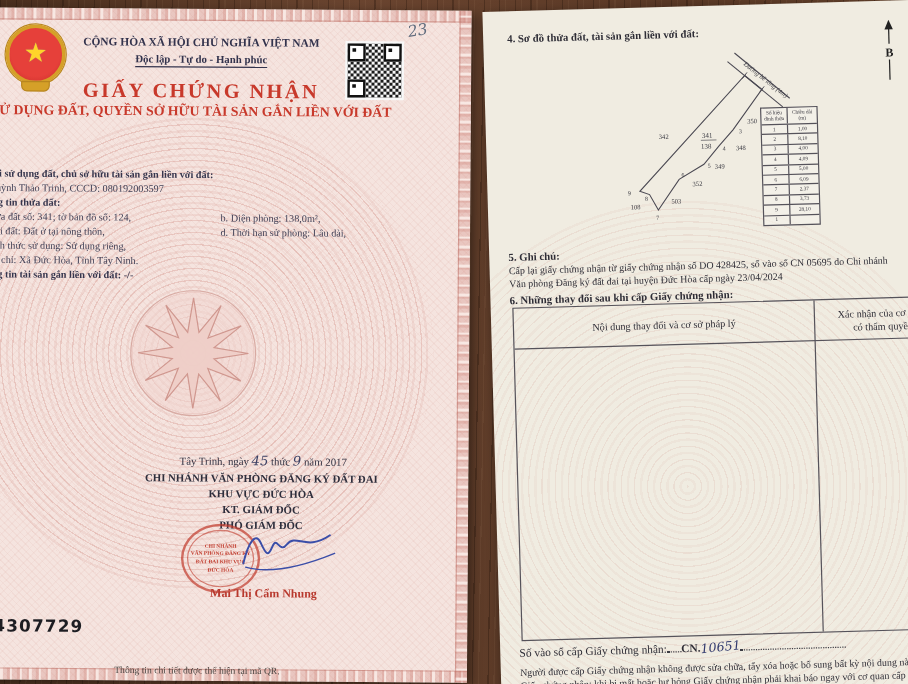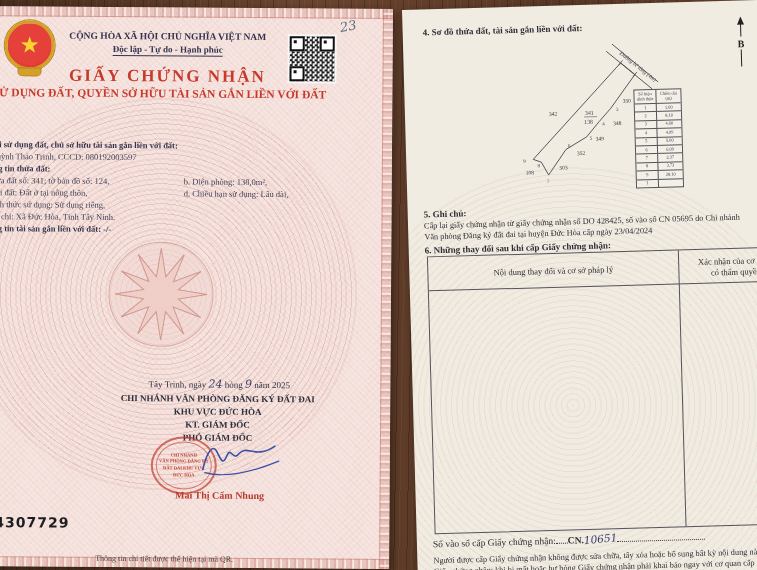--- a/index.html
+++ b/index.html
@@ -114,31 +114,31 @@
 
     <div class="p1-center title">GIẤY CHỨNG NHẬN</div>
     <div class="p1-center subtitle">QUYỀN SỬ DỤNG ĐẤT, QUYỀN SỞ HỮU TÀI SẢN GẮN LIỀN VỚI ĐẤT</div>
 
     <div class="bline" style="top:133px"><b>Người sử dụng đất, chủ sở hữu tài sản gắn liền với đất:</b></div>
     <div class="bline" style="top:145px">Bà Huỳnh Thảo Trinh, CCCD: 080192003597</div>
     <div class="bline" style="top:157px"><b>Thông tin thửa đất:</b></div>
     <div class="bline" style="top:169px">a. Thửa đất số: 341; tờ bản đồ số: 124,</div>
     <div class="bcol2" style="top:169px">b. Diện phòng: 138,0m²,</div>
     <div class="bline" style="top:181px">c. Loại đất: Đất ở tại nông thôn,</div>
-    <div class="bcol2" style="top:181px">d. Chiều hạn sử dụng: Lâu dài,</div>
+    <div class="bcol2" style="top:181px">d. Thời hạn sử phòng: Lâu dài,</div>
     <div class="bline" style="top:193px">đ. Hình thức sử dụng: Sử dụng riêng,</div>
     <div class="bline" style="top:205px">e. Địa chỉ: Xã Đức Hòa, Tỉnh Tây Ninh.</div>
     <div class="bline" style="top:217px"><b>Thông tin tài sản gắn liền với đất: -/-</b></div>
 
     <div class="p1-center dateline">
       <span>Tây Trinh, ngày</span>
-      <span class="hw">24</span>
-      <span>hỏng</span>
+      <span class="hw">45</span>
+      <span>thức</span>
       <span class="hw">9</span>
-      <span>năm 2025</span>
+      <span>năm 2017</span>
     </div>
     <div class="p1-center issuer" style="top:386px">CHI NHÁNH VĂN PHÒNG ĐĂNG KÝ ĐẤT ĐAI</div>
     <div class="p1-center issuer" style="top:399px">KHU VỰC ĐỨC HÒA</div>
     <div class="p1-center issuer" style="top:412px">KT. GIÁM ĐỐC</div>
     <div class="p1-center issuer" style="top:425px">PHÓ GIÁM ĐỐC</div>
 
     <div class="stamp">
       <div>CHI NHÁNH</div>
       <div>VĂN PHÒNG ĐĂNG KÝ</div>
       <div>ĐẤT ĐAI KHU VỰC</div>

